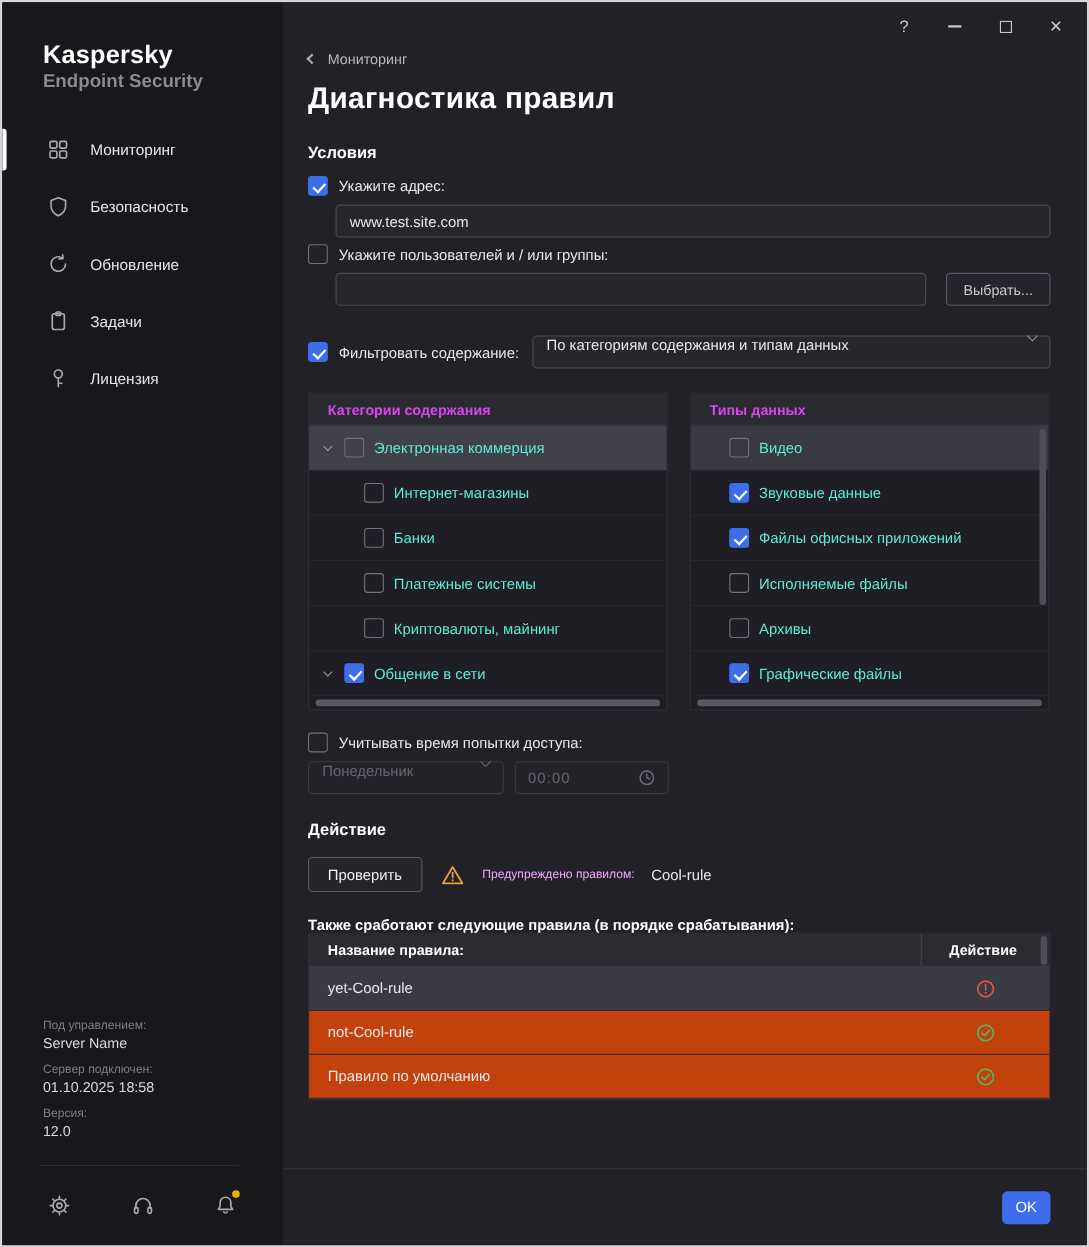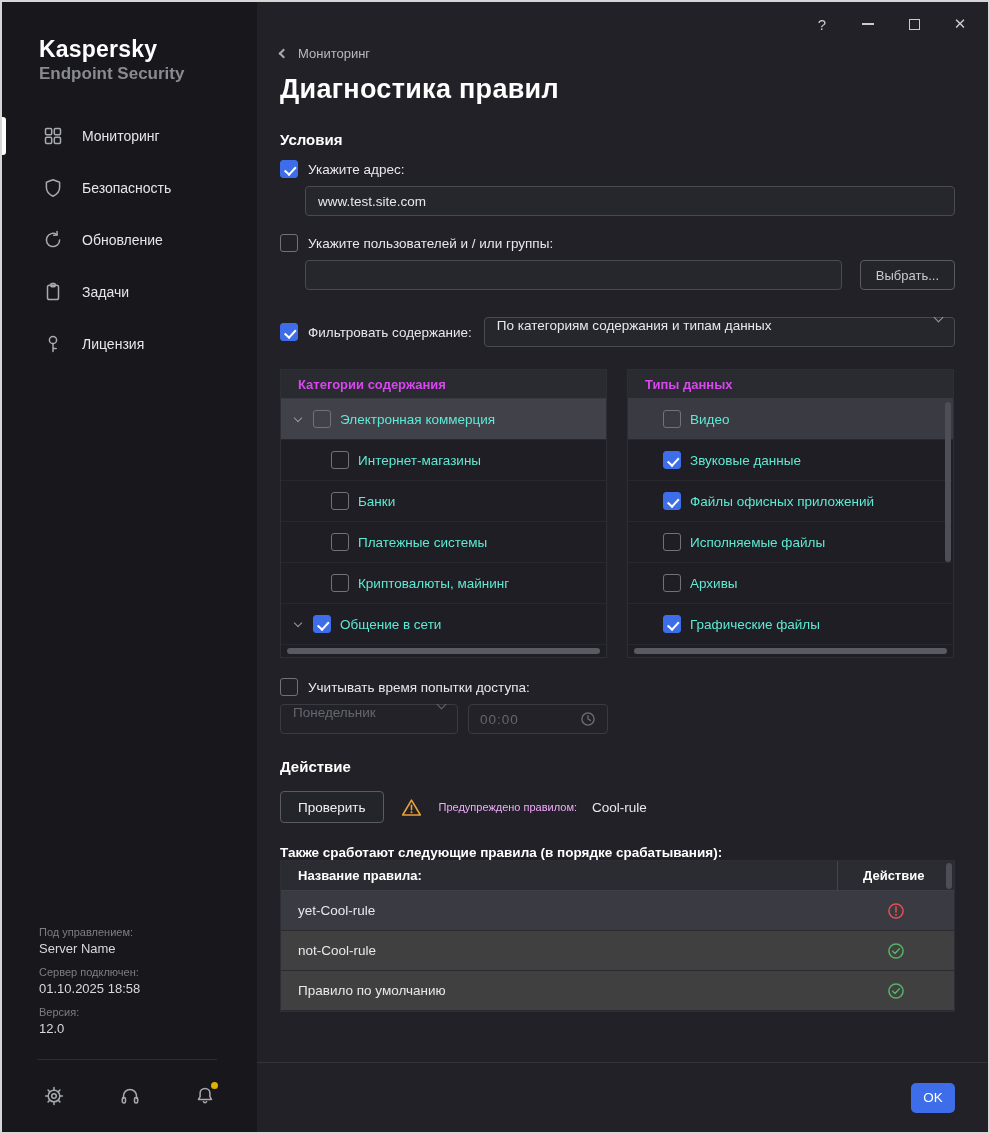--- a/index.html
+++ b/index.html
@@ -61,21 +61,21 @@
   .cb.checked { background:#3d6de8; border-color:#3d6de8; }
   .cb.checked::after { content:''; position:absolute; left:5.5px; top:2.5px; width:4.5px; height:8.5px;
         border:solid #fff; border-width:0 2px 2px 0; transform:rotate(43deg); }
   .cblabel { color:#e8e8ec; font-size:13.5px; }
 
   .tinput { height:30px; background:#26262d; border:1px solid #4a4a53; border-radius:4px;
         color:#e8e8ec; font-size:13.5px; padding:0 12px; display:flex; align-items:center; }
 
   .row-address-cb { margin-top:12px; }
   .input-address { margin:8px 0 0 25px; width:650px; }
-  .row-users-cb { margin-top:18px; }
+  .row-users-cb { margin-top:6px; }
   .row-users-input { display:flex; gap:18px; margin:8px 0 0 25px; }
   .input-users { flex:1; }
   .btn { height:30px; padding:0 15px; background:#24242b; border:1px solid #5a5a64; border-radius:4px;
         color:#c9c9cf; font-size:13px; display:flex; align-items:center; justify-content:center; cursor:pointer; }
 
   .row-filter { display:flex; align-items:center; gap:10px; margin-top:27px; }
   .dropdown { height:30px; background:#26262d; border:1px solid #4a4a53; border-radius:4px;
         display:flex; align-items:flex-start; justify-content:space-between; padding:0 12px;
         color:#e8e8ec; font-size:13.5px; cursor:pointer; }
   .dd-filter { flex:1; margin-left:2px; }
@@ -117,21 +117,21 @@
   .warn-rule { color:#e8e8ec; font-size:13.5px; margin-left:15px; }
 
   .rules-intro { color:#ffffff; font-size:13.5px; font-weight:bold; margin-top:22px; }
   .rtable { margin-top:0; border:1px solid #2e2e35; position:relative; }
   .rt-head { height:30px; background:#2b2b32; display:flex; border-bottom:1px solid #3f3f47; }
   .rt-hname { flex:1; display:flex; align-items:center; padding-left:17px; color:#fff; font-size:13px;
         font-weight:bold; border-right:1px solid #45454e; }
   .rt-haction { width:116px; display:flex; align-items:center; padding-left:25px; color:#fff;
         font-size:13px; font-weight:bold; }
   .rt-row { height:40px; display:flex; align-items:center; border-bottom:1px solid #2a2a31;
-        background:#404040; cursor:pointer; }
+        background:#c2410c; cursor:pointer; }
   .rt-row.sel { background:#3a3a42; }
   .rt-name { flex:1; padding-left:17px; color:#e8e8ec; font-size:13.5px; }
   .rt-status { width:116px; display:flex; justify-content:center; }
   .rt-vscroll { position:absolute; top:2px; right:2px; width:6px; height:26px; background:#4e4e57;
         border-radius:3px; cursor:pointer; }
 
   .bottombar { height:70px; border-top:1px solid #33333b; display:flex; align-items:center;
         justify-content:flex-end; padding-right:38px; }
   .ok-btn { min-width:44px; height:30px; padding:0 12px; background:#3d6de8; border:none; border-radius:5px;
         color:#ffffff; font-size:13.5px; display:flex; align-items:center; justify-content:center; cursor:pointer; }

